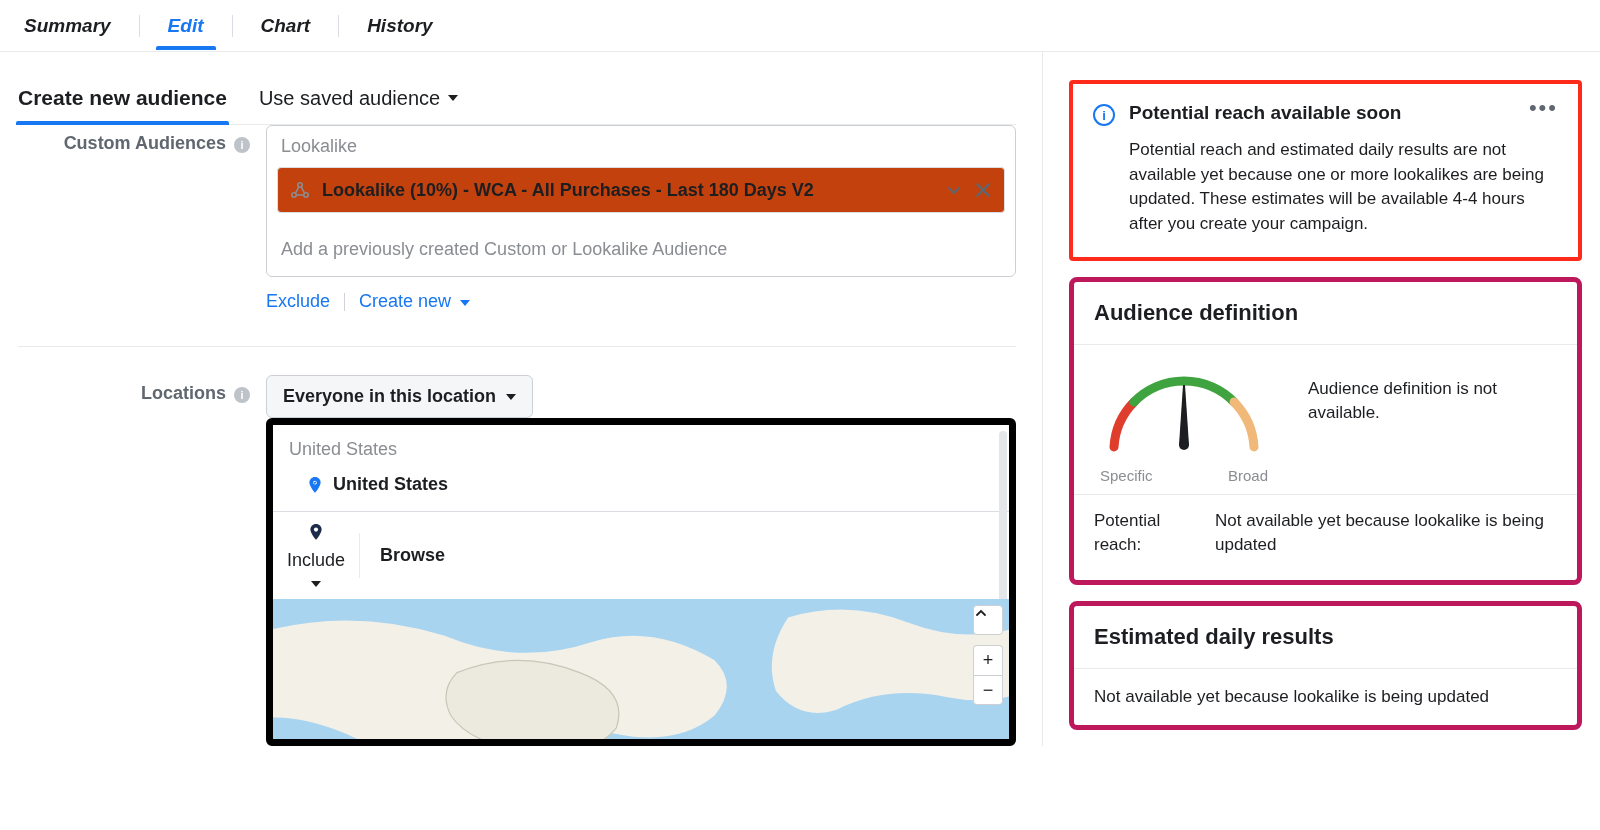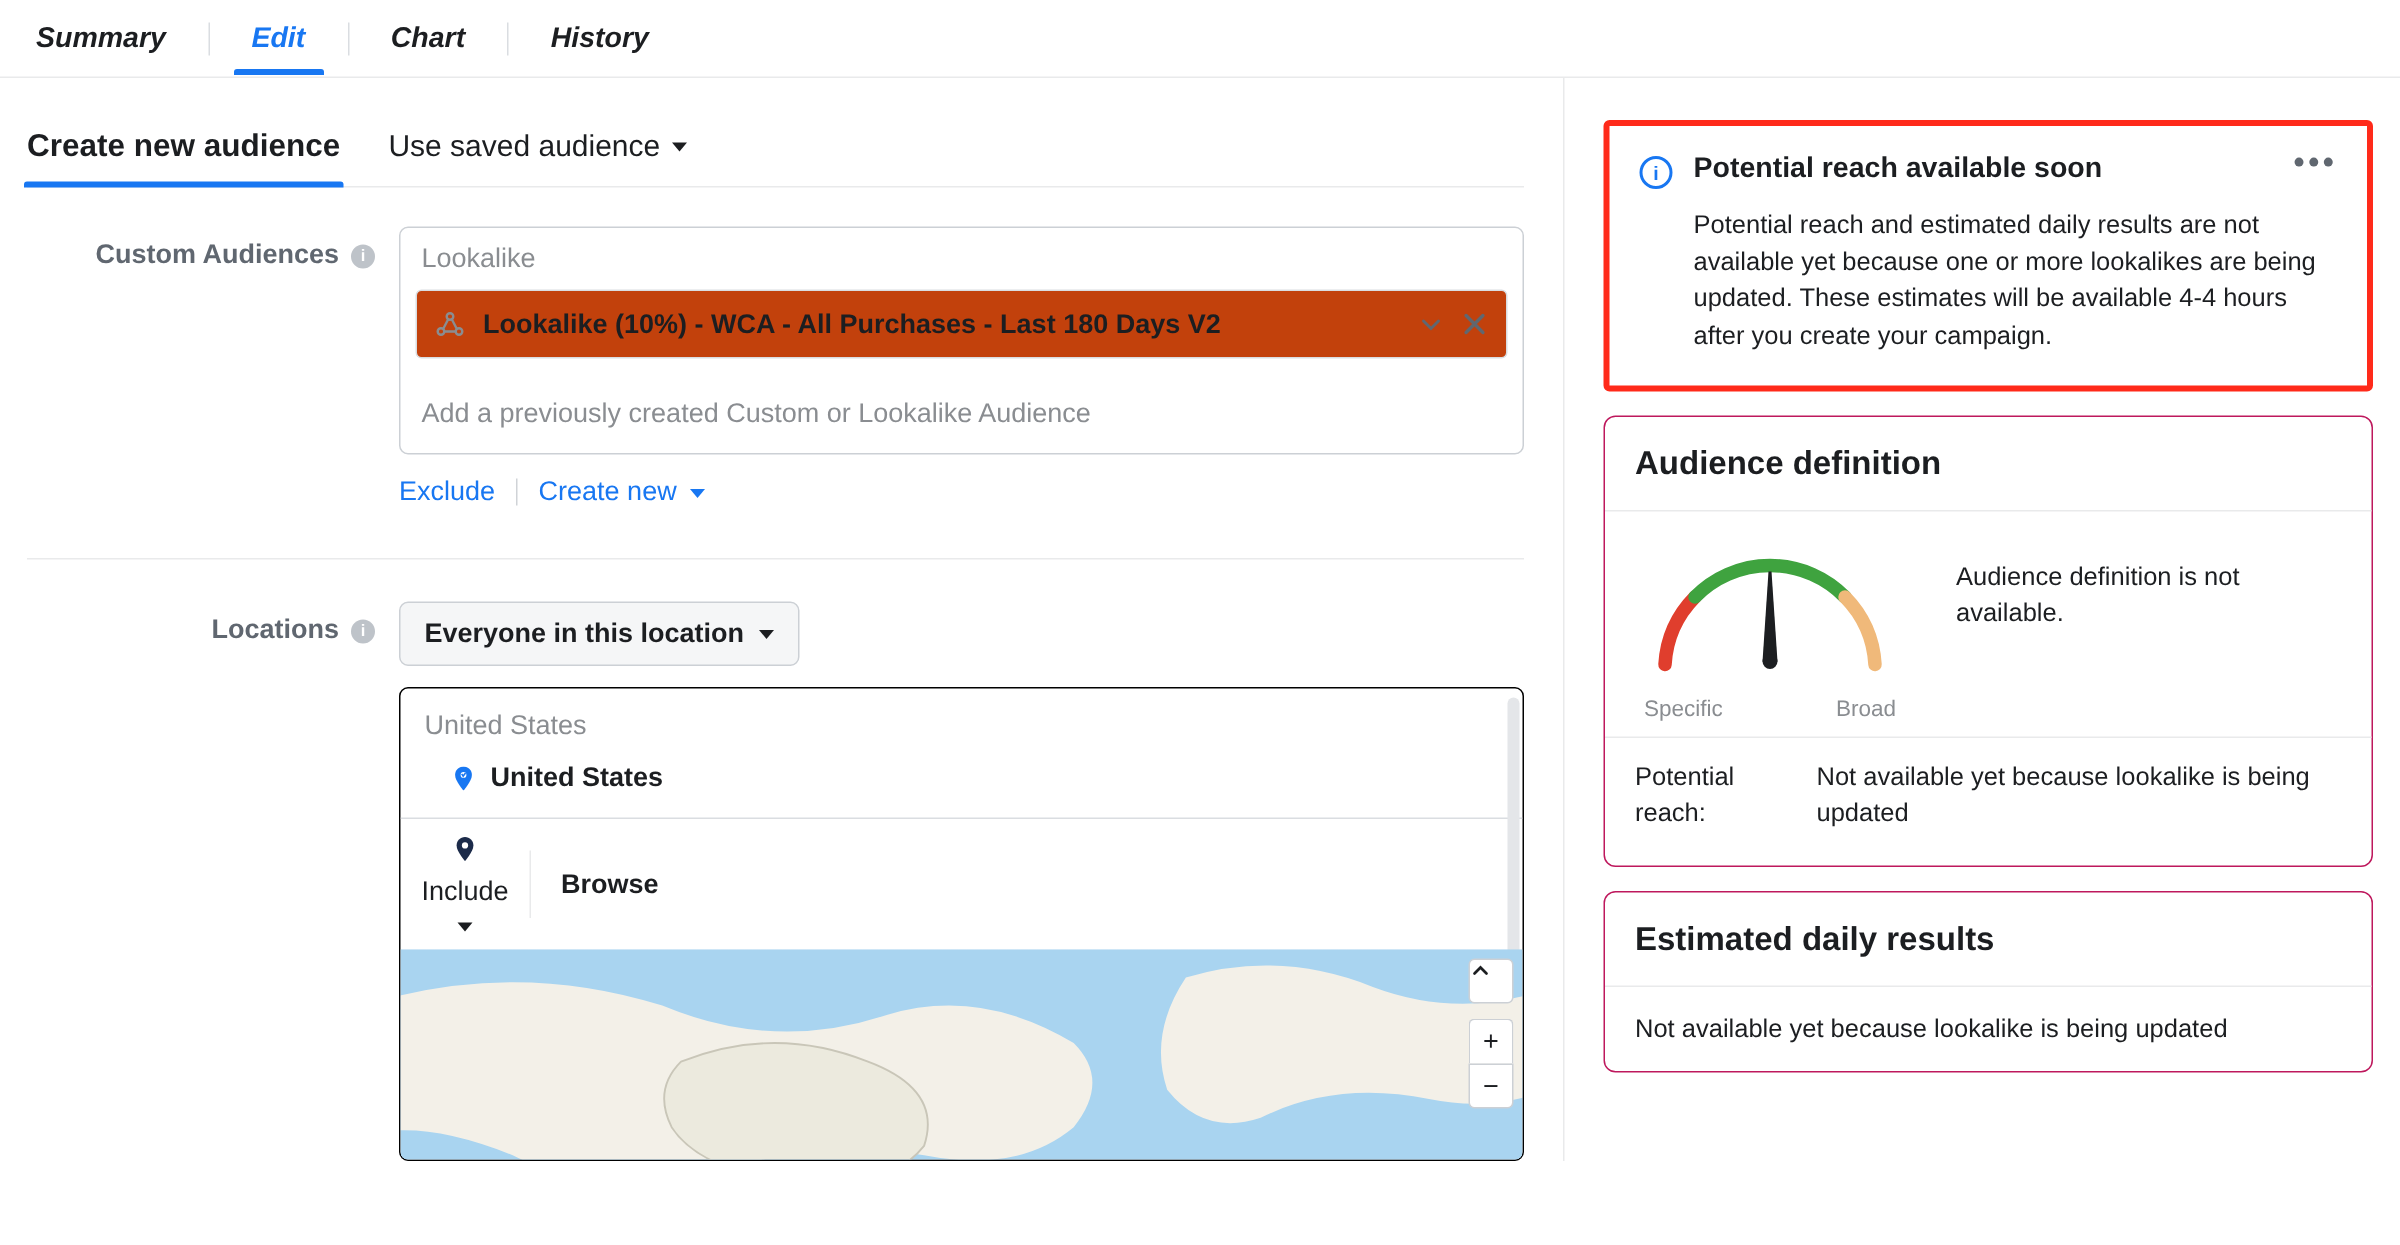--- a/index.html
+++ b/index.html
@@ -12,58 +12,58 @@
   .page { display:flex; gap: 26px; padding: 0 18px 30px 18px; }
   .left-col { flex: 1; padding-top: 34px; }
   .right-col { width: 540px; padding-top: 28px; border-left: 1px solid #e9eaeb; padding-left: 26px; }
 
   .aud-tabs { display:flex; align-items:center; gap:32px; border-bottom:1px solid #e9eaeb; }
   .aud-tab { font-size: 21px; font-weight: 700; padding-bottom: 14px; position:relative; cursor:pointer;}
   .aud-tab.active::after{content:""; position:absolute; left:-2px; right:-2px; bottom:-1px; height:4px; background:#1877f2; border-radius:2px 2px 0 0;}
   .aud-tab.secondary { font-weight:400; font-size:20px; display:flex; align-items:center; gap:8px;}
   .caret { width:0;height:0;border-left:5px solid transparent;border-right:5px solid transparent;border-top:6px solid #1c1e21; display:inline-block;}
 
-  .row { display:flex; gap: 16px; margin-top: 26px; }
+  .row { display:flex; gap: 16px; }
   .row-label { width: 232px; text-align:right; padding-top: 8px; font-size: 18px; font-weight:600; color:#606770; display:flex; justify-content:flex-end; align-items:flex-start; gap:8px;}
   .info-icon { width:16px;height:16px;border-radius:50%;background:#bec3c9;color:#fff;font-size:11px;font-weight:700;display:inline-flex;align-items:center;justify-content:center; margin-top:4px;}
   .row-body { flex:1; }
 
   .boxed { border:1px solid #ccd0d5; border-radius:6px; background:#fff; }
   .ll-header { padding: 10px 14px 6px; color:#8a8d91; font-size:18px; }
   .chip { margin: 4px 10px 10px; background:#c2410c; border:1px solid #dadde1; border-radius:4px; padding: 10px 12px; display:flex; align-items:flex-start; gap:12px;}
   .chip-text { flex:1; font-size:18px; font-weight:600; line-height:1.35; }
   .chip svg.nodes { flex-shrink:0; margin-top:3px;}
   .chevron-down { width:16px;height:16px; flex-shrink:0; margin-top:4px; cursor:pointer;}
   .close-x { width:18px;height:18px; flex-shrink:0; margin-top:3px; cursor:pointer;}
   .placeholder-row { padding: 16px 14px; color:#8a8d91; font-size:18px; cursor:text;}
   .under-links { display:flex; align-items:center; gap:14px; margin-top: 14px; font-size:18px;}
   .link { color:#1877f2; cursor:pointer; }
   .vline-mini { width:1px; height:18px; background:#d0d3d7; }
 
   .hr { height:1px; background:#e9eaeb; margin: 34px 0 28px; }
 
   .select-btn { display:inline-flex; align-items:center; gap:10px; background:#f5f6f7; border:1px solid #ccd0d5; border-radius:6px; padding: 10px 16px; font-size:18px; font-weight:600; cursor:pointer;}
-  .loc-box { border:1px solid #000000; border-radius:6px; margin-top:14px; background:#fff; overflow:hidden; position:relative;}
+  .loc-box { border:7px solid #000000; border-radius:6px; margin-top:0; background:#fff; overflow:hidden; position:relative;}
   .loc-sub { padding:14px 16px 4px; color:#8a8d91; font-size:18px;}
   .loc-item { padding:10px 20px 16px 34px; display:flex; align-items:center; gap:10px; font-size:18px; font-weight:700;}
   .pin { width:16px; height:16px; }
   .include-row { display:flex; align-items:center; border-top:1px solid #dadde1; }
   .include-cell { display:flex; align-items:center; gap:10px; padding: 12px 14px; font-size:18px;flex-direction:column;}
   .include-input { flex:1; padding:12px 14px; color:#8a8d91; font-size:18px; border-left:1px solid #e9eaeb; }
   .browse-cell { padding:12px 20px; font-size:18px; font-weight:600; border-left:1px solid #e9eaeb; cursor:pointer;}
   .map { height: 140px; background: linear-gradient(#a9d4f0,#a9d4f0); position:relative; overflow:hidden; }
   .map svg { position:absolute; inset:0; }
   .map-ctrl { position:absolute; right:6px; width:30px; background:#fff; border:1px solid #ccd0d5; border-radius:4px; display:flex; align-items:center; justify-content:center; font-size:18px; cursor:pointer;}
   .ctrl-up { top:6px; height:30px;}
   .ctrl-plus { top:46px; height:30px; border-bottom:none; border-radius:4px 4px 0 0;}
   .ctrl-minus { top:76px; height:30px; border-radius:0 0 4px 4px;}
   .loc-scrollbar { position:absolute; right:2px; top:6px; bottom:6px; width:8px; background:#e4e6e9; border-radius:4px; }
 
   
-  .card { border:1px solid #be185d; border-radius:8px; margin-bottom:16px; background:#fff; }
+  .card { border:5px solid #be185d; border-radius:8px; margin-bottom:16px; background:#fff; }
   .card.highlight { border: 4px solid #ff2a1a; border-radius:4px; }
   .card-inner { padding: 18px 20px 20px; }
   .card-head { display:flex; align-items:flex-start; gap:14px; }
   .info-circle { width:22px;height:22px;border:2px solid #1877f2;border-radius:50%;color:#1877f2;display:flex;align-items:center;justify-content:center;font-size:13px;font-weight:700; flex-shrink:0; margin-top:2px;}
   .card-title { font-size:19px; font-weight:700; flex:1;}
   .dots { font-size:22px; letter-spacing:2px; color:#606770; cursor:pointer; line-height:0.5;}
   .card-body { margin-left:36px; margin-top:12px; font-size:17px; line-height:1.45; color:#1c1e21;}
   .section-title { font-size:22px; font-weight:800; padding:18px 20px; border-bottom:1px solid #e9eaeb;}
   .ad-row { display:flex; gap:34px; padding:22px 20px 10px; align-items:flex-start;}
   .gauge-wrap { width:180px; text-align:center;}

